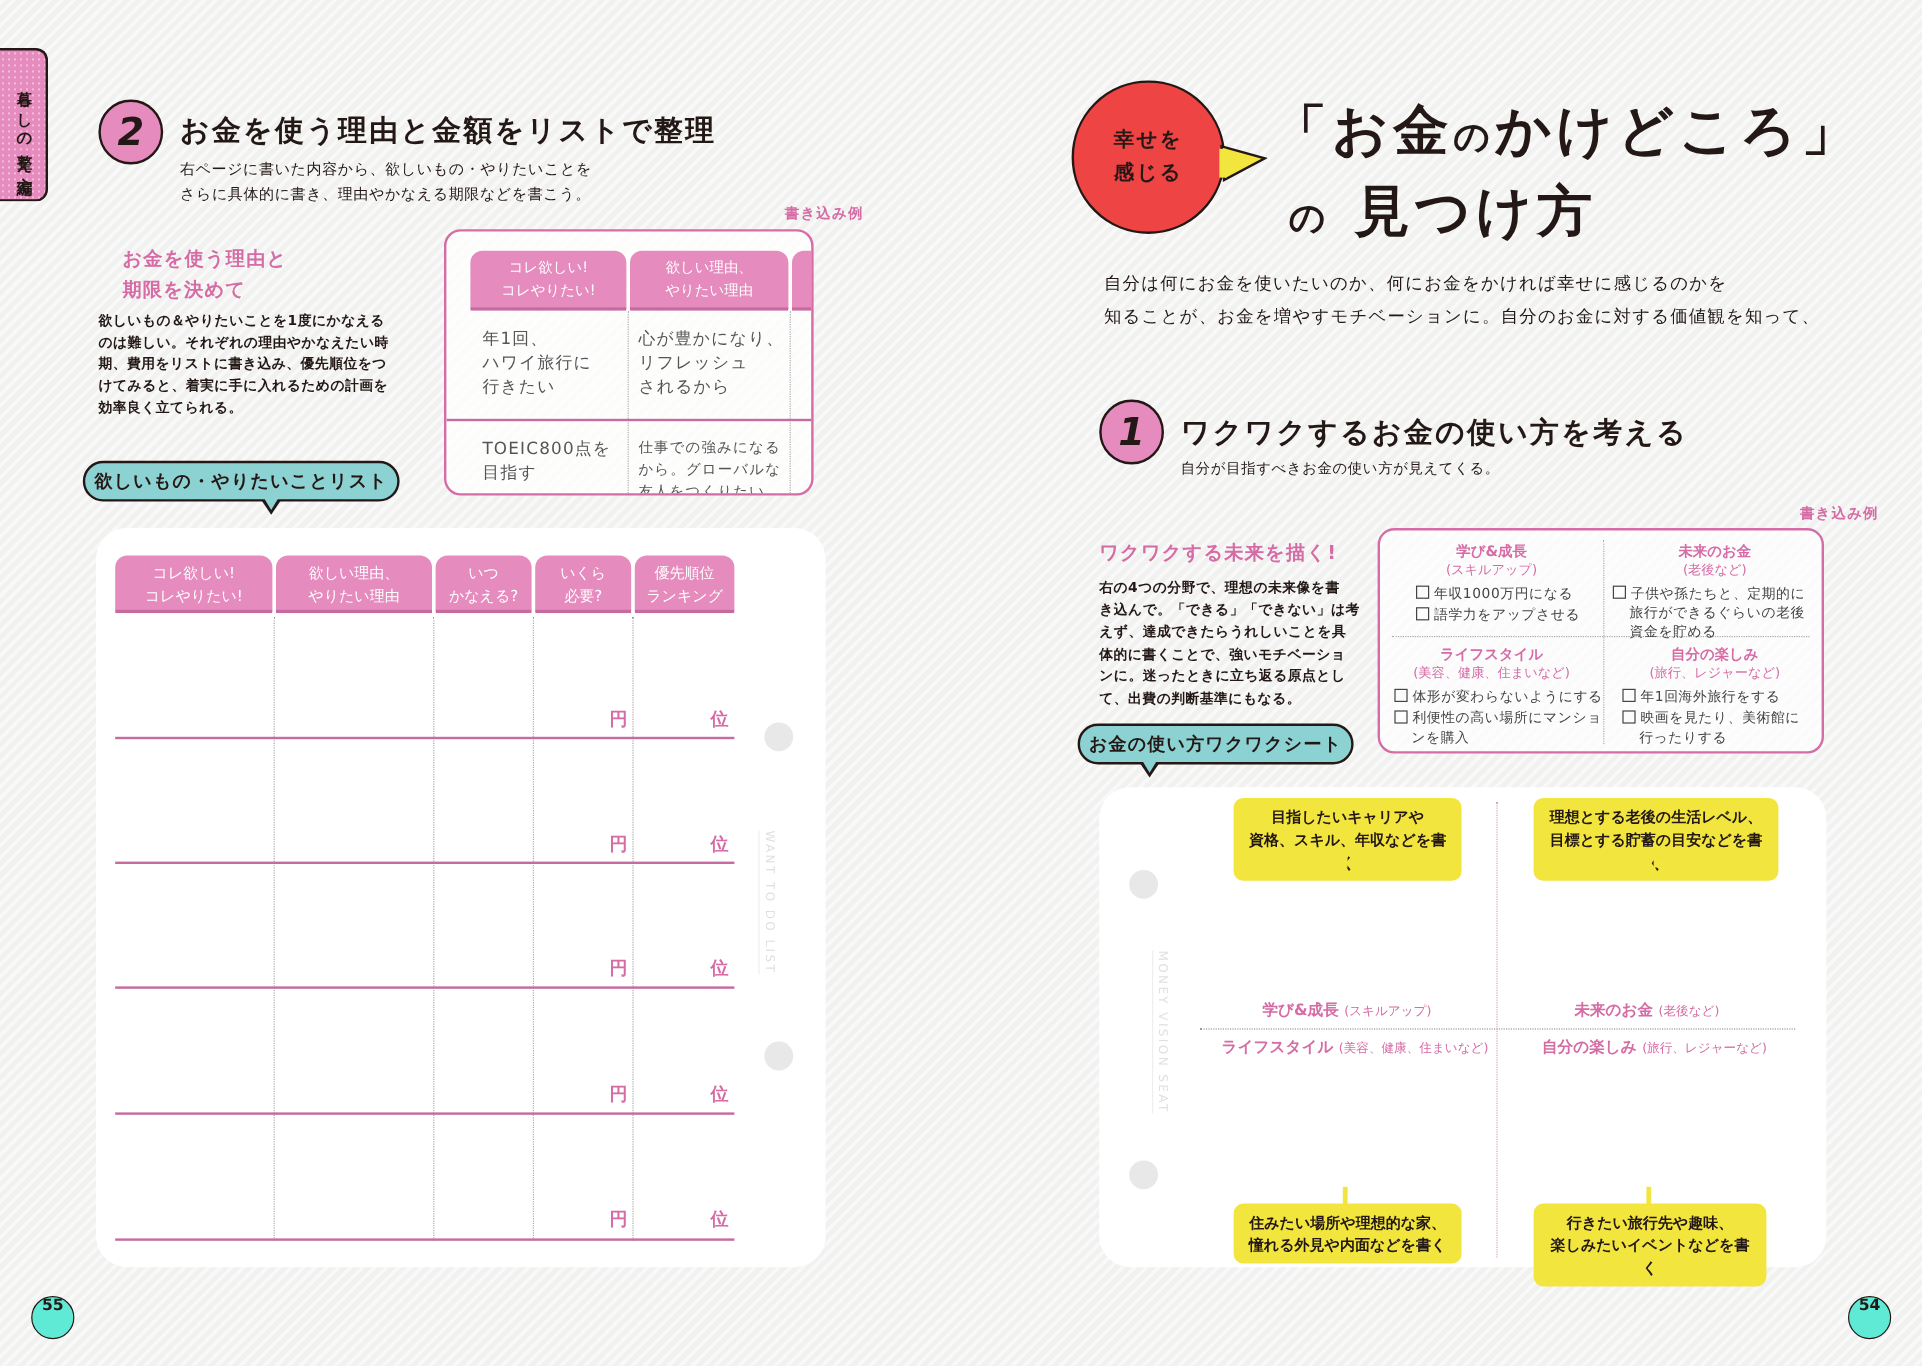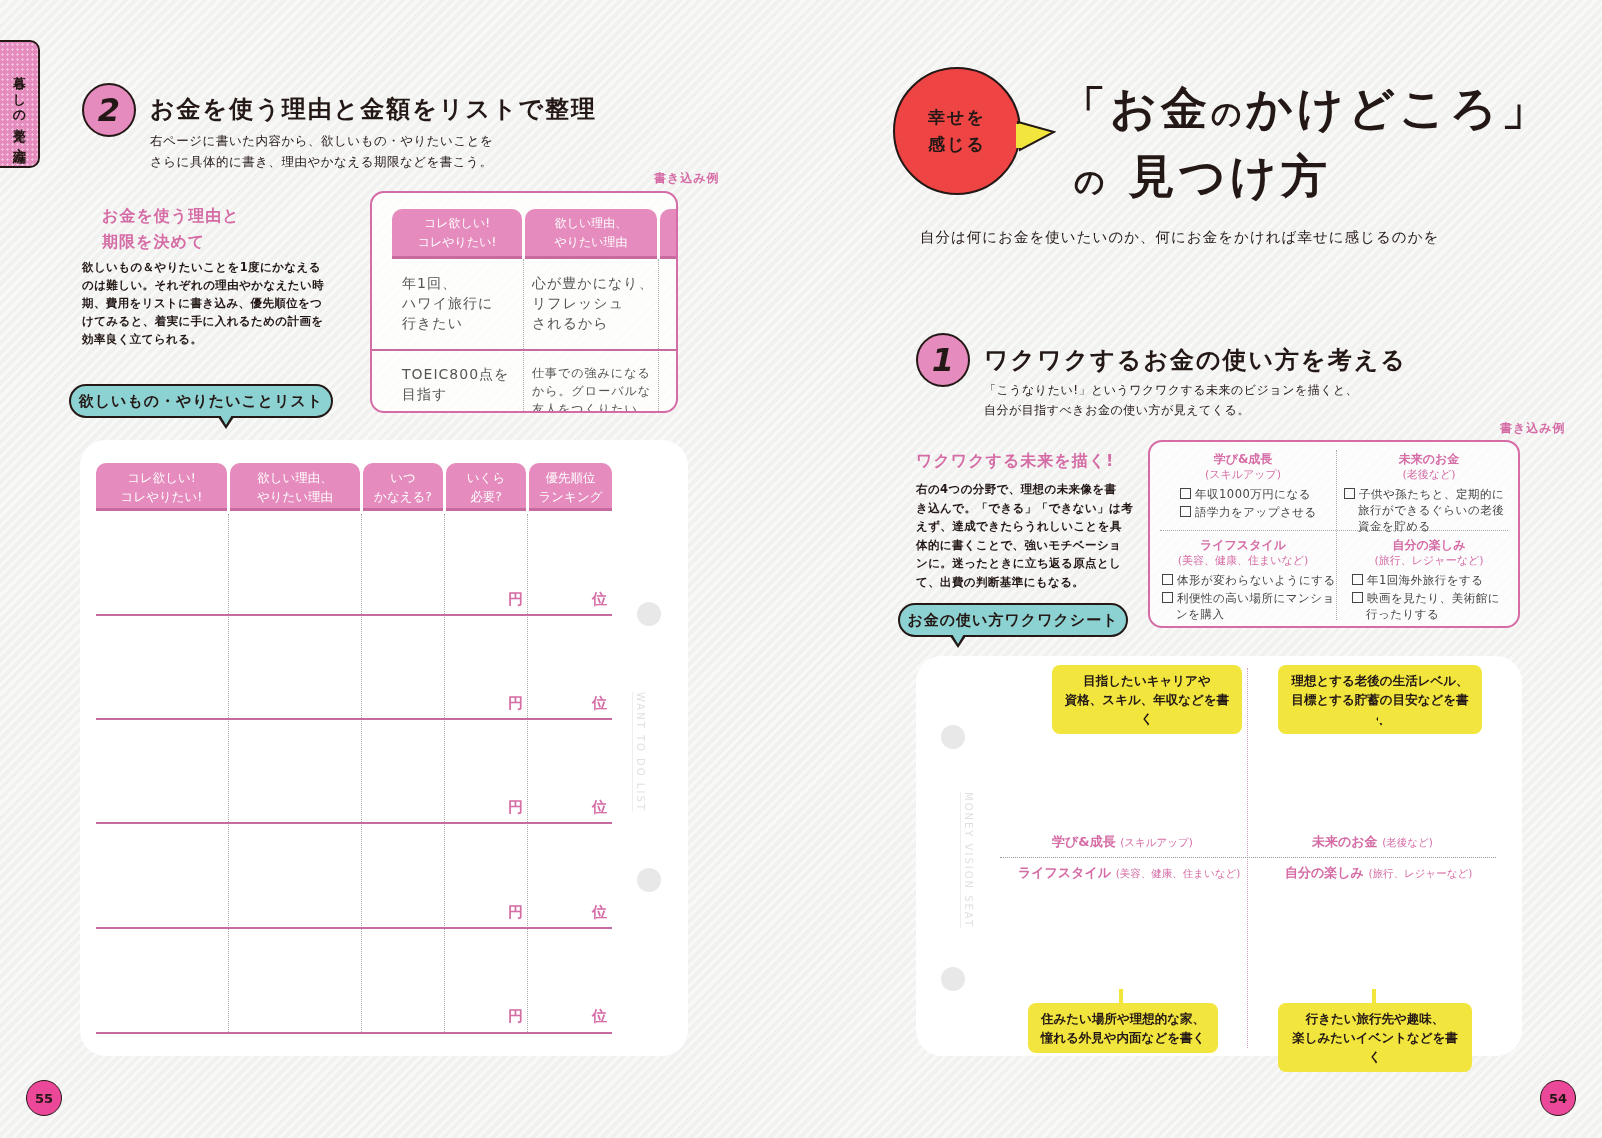--- a/index.html
+++ b/index.html
@@ -113,22 +113,22 @@
 
   .yellow-note {
     position: absolute; background: #f2e63e; border-radius: 8px;
     font-size: 12.5px; font-weight: bold; line-height: 19px; text-align: center; padding: 6px 10px;
   }
   .stem { position: absolute; width: 4px; height: 16px; background: #f2e63e; }
   .cat { position: absolute; font-size: 13px; font-weight: bold; color: #d56ca5; white-space: nowrap; }
   .cat .sub { font-size: 10.5px; font-weight: normal; }
 
   .page-num {
-    width: 36px; height: 36px; border-radius: 50%; border: 1.5px solid #231815; background: #ec4899;
-    display: flex; align-items: center; justify-content: center; font-weight: bold; font-size: 13px;
+    width: 36px; height: 36px; border-radius: 50%; border: 1.5px solid #231815; background: #5eead4;
+    display: flex; align-items: flex-start; justify-content: center; font-weight: bold; font-size: 13px;
   }
 </style>
 </head>
 <body>
 
 <div class="abs side-tab">
   <span>暮らしの整え方編</span>
 </div>
 
 <div class="abs num-circle" style="left:82px;top:83px;">
@@ -267,28 +267,28 @@
 
 <div class="abs title-big" style="left:1060px;top:78px;">
   <span>「</span><span>お金</span><small>の</small><span>かけどころ</span><span>」</span>
 </div>
 <div class="abs title-big" style="left:1074px;top:146px;">
   <small>の</small> <span>見つけ方</span>
 </div>
 
 <div class="abs" style="left:920px;top:224px;font-size:14.5px;line-height:27px;letter-spacing:1px;">
   <div>自分は何にお金を使いたいのか、何にお金をかければ幸せに感じるのかを</div>
+  <div>知ることが、お金を増やすモチベーションに。自分のお金に対する価値観を知って、</div>
 </div>
 
 <div class="abs num-circle" style="left:916px;top:333px;">
   <span>1</span>
 </div>
 <div class="abs h2" style="left:984px;top:344px;">ワクワクするお金の使い方を考える</div>
 <div class="abs lead" style="left:984px;top:380px;font-size:12px;line-height:20px;">
-  <div>「こうなりたい!」というワクワクする未来のビジョンを描くと、</div>
   <div>自分が目指すべきお金の使い方が見えてくる。</div>
 </div>
 
 <div class="abs sub-h" style="left:916px;top:448px;">ワクワクする未来を描く!</div>
 <div class="abs body-p" style="left:916px;top:480px;font-size:11.5px;line-height:18.5px;">
   <div>右の4つの分野で、理想の未来像を書</div>
   <div>き込んで。「できる」「できない」は考</div>
   <div>えず、達成できたらうれしいことを具</div>
   <div>体的に書くことで、強いモチベーショ</div>
   <div>ンに。迷ったときに立ち返る原点とし</div>
@@ -334,21 +334,21 @@
 
 <div class="abs tag" style="left:898px;top:603px;width:230px;height:34px;text-align:right;">
   <span>お金の使い方ワクワクシート</span>
 </div>
 <div class="tag-tail" style="left:950px;top:636px;"></div>
 
 <div class="abs sheet" style="left:916px;top:656px;width:606px;height:400px;"></div>
 <div class="vdot" style="left:1247px;top:668px;height:380px;border-left-color:#d8a0c0;"></div>
 <div style="position:absolute;left:1000px;width:496px;top:857px;border-top:1px dotted #999;"></div>
 
-<div class="yellow-note" style="left:1028px;top:665px;width:190px;margin-left:24px;">
+<div class="yellow-note" style="left:1028px;top:665px;width:190px;">
   <div>目指したいキャリアや</div>
     <div>資格、スキル、年収などを書く</div>
 </div>
 <div class="stem" style="left:1119px;top:707px;"></div>
 <div class="yellow-note" style="left:1278px;top:665px;width:204px;">
   <div>理想とする老後の生活レベル、</div>
     <div>目標とする貯蓄の目安などを書く</div>
 </div>
 <div class="stem" style="left:1378px;top:707px;"></div>
 

